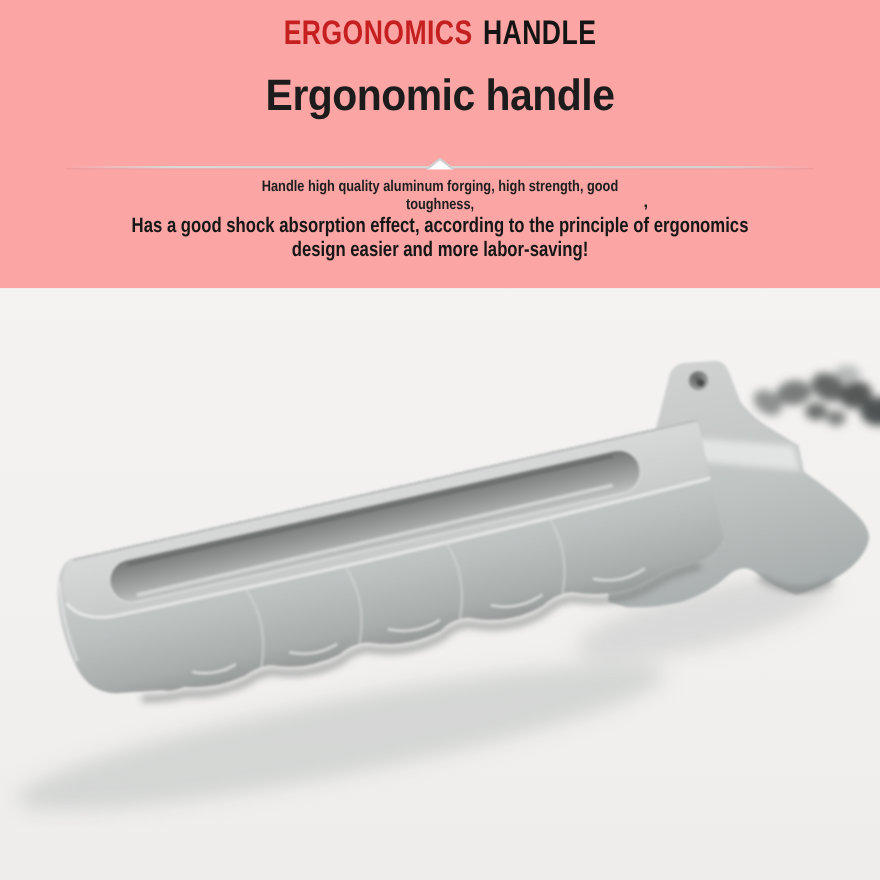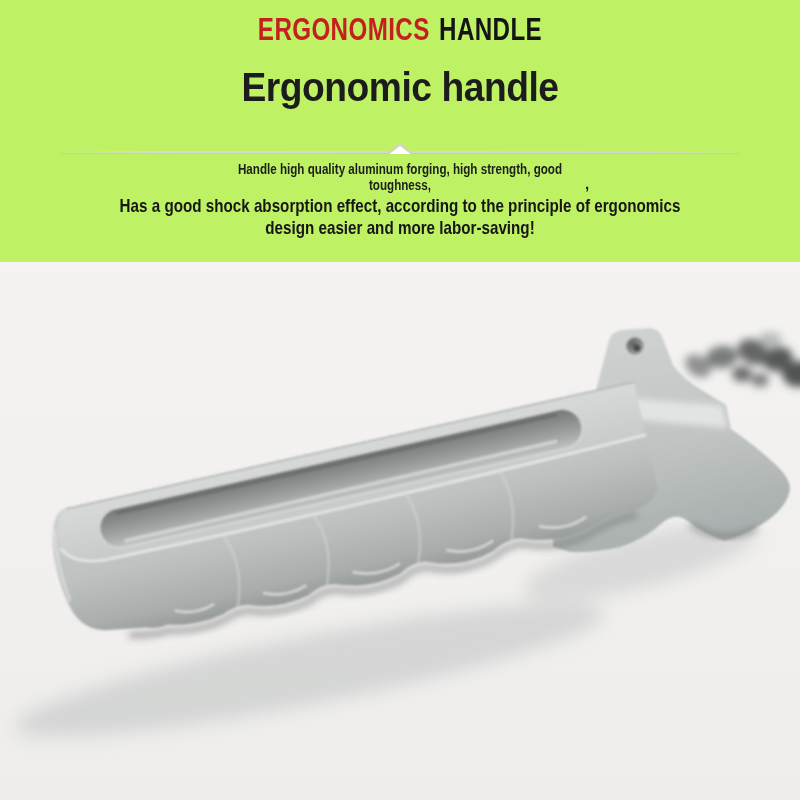--- a/index.html
+++ b/index.html
@@ -1,17 +1,17 @@
 <!DOCTYPE html>
 <html><head>
 <meta charset="utf-8">
 <style>
   html,body{margin:0;padding:0;}
   body{width:800px;height:800px;background:#ffffff;font-family:"Liberation Sans",sans-serif;overflow:hidden;}
-  .canvas{position:relative;width:800px;height:800px;background:#bef264;}
+  .canvas{position:relative;width:800px;height:800px;background:#fca5a5;}
 
   .eyebrow{position:absolute;top:12px;left:0;width:800px;text-align:center;
     font-size:31px;font-weight:bold;line-height:36px;white-space:nowrap;
     transform:scaleX(0.78);transform-origin:400px 50%;letter-spacing:0.5px;}
   .eyebrow .red{color:#c51f1f;margin-right:12px;}
   .eyebrow .black{color:#141414;}
 
   .big-title{position:absolute;top:64px;left:0;width:800px;text-align:center;
     font-size:40px;font-weight:bold;line-height:46px;color:#1c1c1c;
     transform:scaleX(0.93);transform-origin:400px 50%;letter-spacing:-0.5px;}

